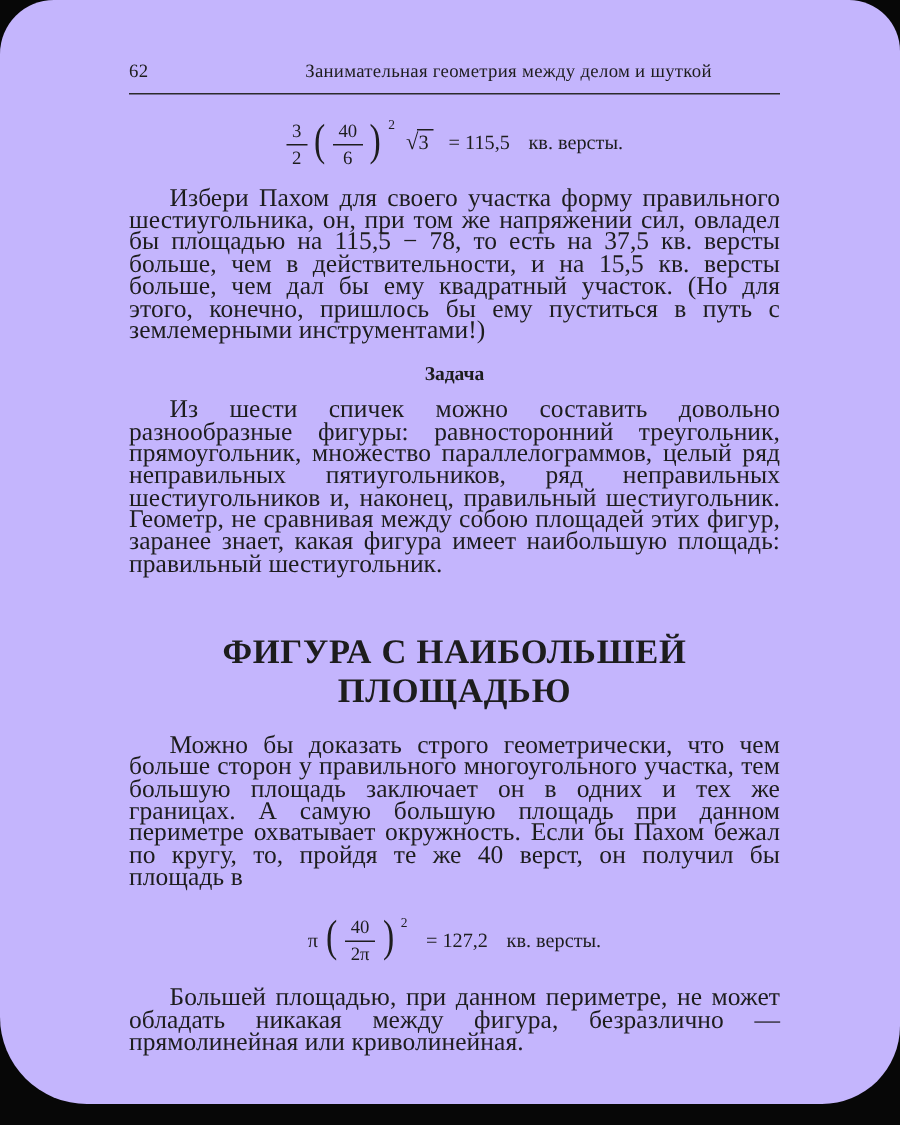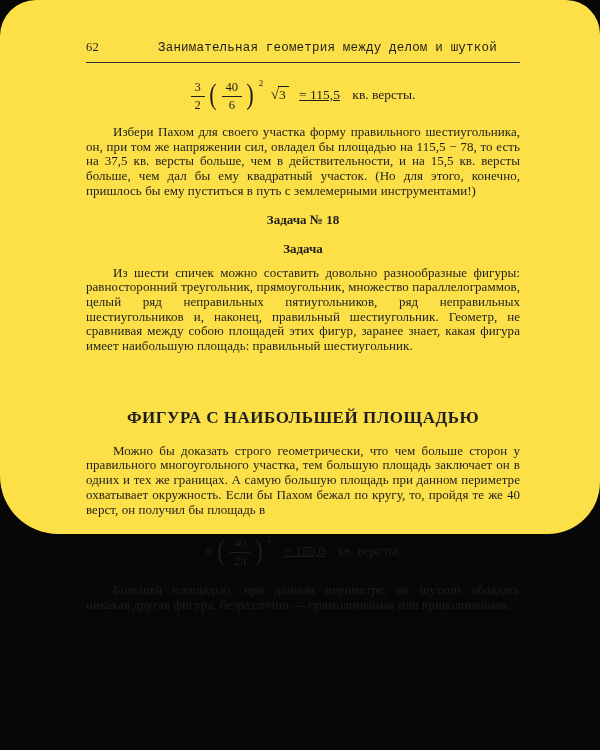--- a/index.html
+++ b/index.html
@@ -5,47 +5,47 @@
   * { margin:0; padding:0; box-sizing:border-box; }
   html,body { background:#000; }
   body { font-family:"Liberation Serif","DejaVu Serif",serif; }
 
   #screen {
     position:relative; width:600px; height:750px;
     background:#070707; overflow:hidden; margin:0 auto;
   }
   
   #page {
-    position:absolute; top:0; left:0; width:600px; height:534px;
-    background:#fde047; color:#1d1d1d;
+    position:absolute; top:0; left:0; width:600px; height:736px;
+    background:#c4b5fd; color:#1d1d1d;
     border-radius:36px 34px 52px 58px;
   }
   .content { padding:40px 80px 0 86px; }
 
   .header {
     display:flex; align-items:baseline;
     font-size:12.5px; letter-spacing:0.2px;
     padding-bottom:7px; border-bottom:1px solid #2b2b2b;
   }
   .page-num { width:72px; }
-  .running-title { flex:1; text-align:left; white-space:nowrap;font-family:Liberation Mono, monospace; }
+  .running-title { flex:1; text-align:center; white-space:nowrap; }
 
   p.body-text {
-    font-size:13px; line-height:14.7px;
+    font-size:17px; line-height:14.7px;
     text-align:justify; text-indent:27px;
     letter-spacing:0.05px;
   }
 
   .subhead {
     text-align:center; font-weight:bold; font-size:13px;
     margin:13px 0 9px;
   }
   .chapter-title {
-    text-align:center; font-weight:bold; font-size:17px;
-    letter-spacing:0.5px; margin:54px 0 16px;
+    text-align:center; font-weight:bold; font-size:23px;
+    letter-spacing:0.5px; margin:38px 0 16px;
   }
 
   .formula { text-align:center; margin:18px 0 14px; font-size:13.5px; white-space:nowrap; }
   .formula-bottom { margin:20px 0 16px; }
 
   .frac {
     display:inline-block; vertical-align:middle;
     text-align:center; line-height:1; font-size:12.5px;
   }
   .frac .num { display:block; padding:0 4px 2px; border-bottom:1px solid #1d1d1d; }
@@ -57,21 +57,21 @@
     transform:scaleX(0.75);
   }
   .exp {
     display:inline-block; font-size:9px;
     position:relative; top:-13px; left:0px; margin-right:2px;
   }
   .sqrt { margin-left:2px; }
   .sqrt-sign { font-size:15px; }
   .sqrt-arg { border-top:1px solid #1d1d1d; padding:0 3px 0 1px; margin-left:-1px; }
   .pi-coeff { margin-right:1px; }
-  .result { margin-left:7px;text-decoration:underline; }
+  .result { margin-left:7px; }
   .units { margin-left:9px; }
 </style>
 </head>
 <body>
 
 <div id="screen">
   <div id="page">
     <div class="content">
 
       <div class="header">
@@ -85,38 +85,37 @@
         <span class="frac"><span class="num">40</span><span class="den">6</span></span>
         <span class="paren">)</span>
         <span class="exp">2</span>
         <span class="sqrt"><span class="sqrt-sign">√</span><span class="sqrt-arg">3</span></span>
         <span class="result">= 115,5</span>
         <span class="units">кв. версты.</span>
       </div>
 
       <p class="body-text">Избери Пахом для своего участка форму правильного шестиугольника, он, при том же напряжении сил, овладел бы площадью на 115,5 − 78, то есть на 37,5 кв. версты больше, чем в действительности, и на 15,5 кв. версты больше, чем дал бы ему квадратный участок. (Но для этого, конечно, пришлось бы ему пуститься в путь с землемерными инструментами!)</p>
 
-      <div class="subhead">Задача № 18</div>
 
 
       <div class="subhead">Задача</div>
 
       <p class="body-text">Из шести спичек можно составить довольно разнообразные фигуры: равносторонний треугольник, прямоугольник, множество параллелограммов, целый ряд неправильных пятиугольников, ряд неправильных шестиугольников и, наконец, правильный шестиугольник. Геометр, не сравнивая между собою площадей этих фигур, заранее знает, какая фигура имеет наибольшую площадь: правильный шестиугольник.</p>
 
       <div class="chapter-title">ФИГУРА С НАИБОЛЬШЕЙ ПЛОЩАДЬЮ</div>
 
       <p class="body-text">Можно бы доказать строго геометрически, что чем больше сторон у правильного многоугольного участка, тем большую площадь заключает он в одних и тех же границах. А самую большую площадь при данном периметре охватывает окружность. Если бы Пахом бежал по кругу, то, пройдя те же 40 верст, он получил бы площадь в</p>
 
       <div class="formula formula-bottom">
         <span class="pi-coeff">π</span>
         <span class="paren">(</span>
         <span class="frac"><span class="num">40</span><span class="den">2π</span></span>
         <span class="paren">)</span>
         <span class="exp">2</span>
-        <span class="result">= 159,0</span>
+        <span class="result">= 127,2</span>
         <span class="units">кв. версты.</span>
       </div>
 
-      <p class="body-text">Большей площадью, при данном периметре, не шуткой обладать никакая другая фигура, безразлично — прямолинейная или криволинейная.</p>
+      <p class="body-text">Большей площадью, при данном периметре, не может обладать никакая между фигура, безразлично — прямолинейная или криволинейная.</p>
 
     </div>
   </div>
 </div>
 
 </body></html>

